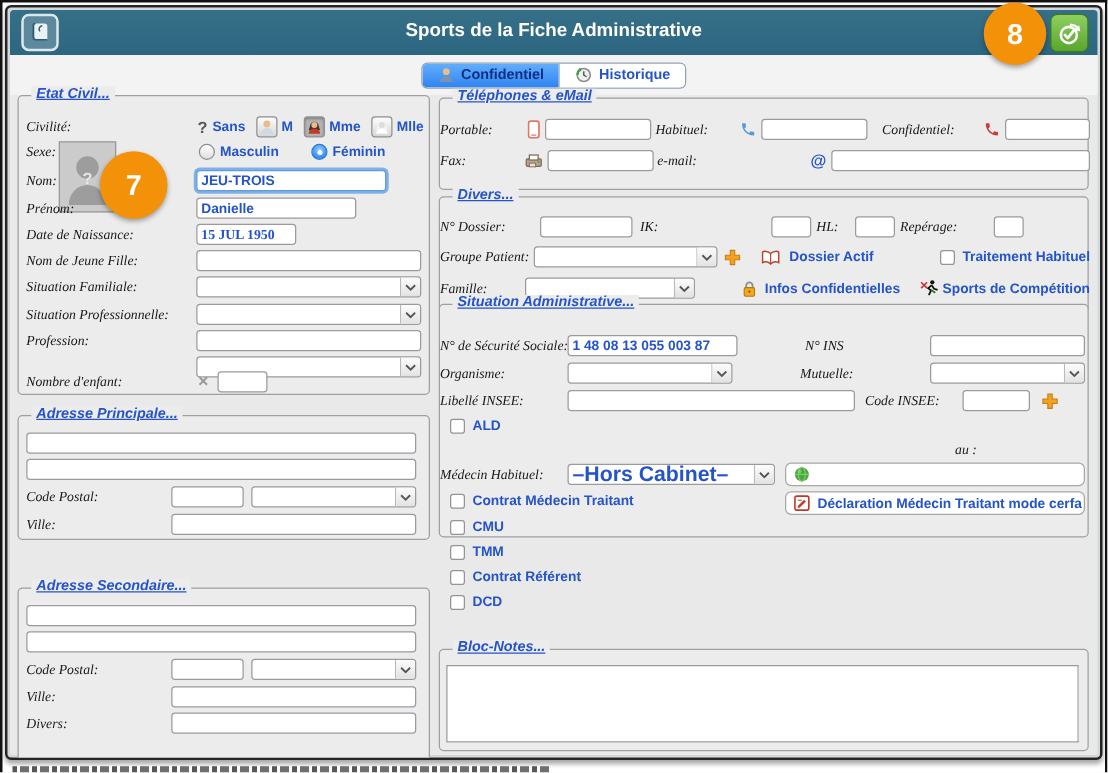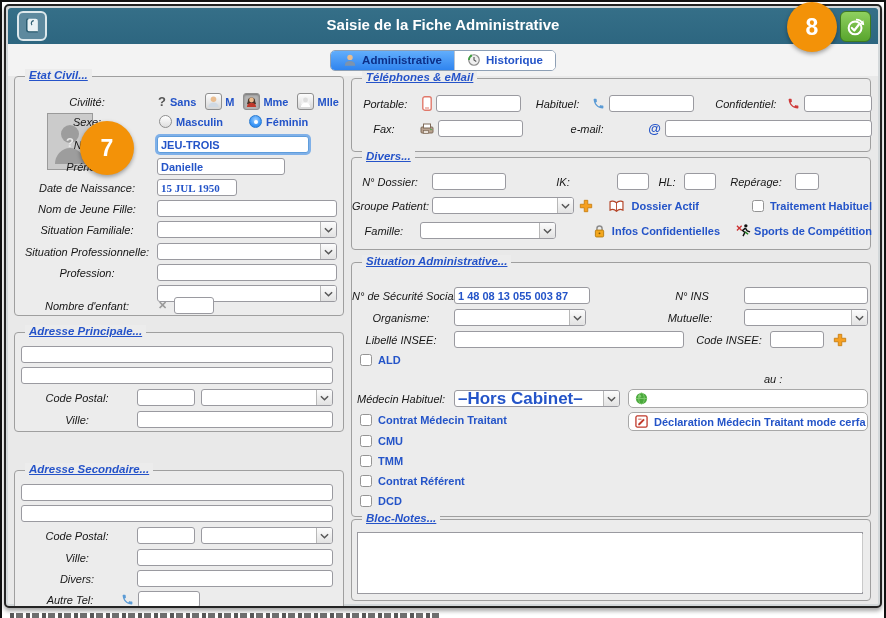--- a/index.html
+++ b/index.html
@@ -32,21 +32,21 @@
   .tab:last-child { border-right:none; }
   .tab.active { background:linear-gradient(#62aefc,#2f84ef); color:#0c2f88; }
   .tab-ic { display:flex; align-items:center; }
 
   
   .panel { position:absolute; border:1px solid #9f9f9f; border-radius:4px; background:#ececec; }
   .panel-title { position:absolute; top:-8px; left:10px; background:#ececec; padding:0 4px;
     color:#2553c9; font-size:11.5px; font-weight:bold; font-style:italic; text-decoration:underline; cursor:pointer; }
 
   .row { position:absolute; display:flex; align-items:center; }
-  .lab { font-size:11px; font-style:italic; color:#161616; text-align:center; white-space:nowrap; }
+  .lab { font-size:11px; font-style:italic; color:#161616; text-align:left; white-space:nowrap;font-family:Liberation Serif, serif; }
   .blab { font-size:11px; font-weight:bold; color:#2454c8; white-space:nowrap; }
 
   .tf { height:17px; background:#fff; border:1px solid #9a9aa0; border-radius:3px;
     font-family:"Liberation Sans", sans-serif; font-size:11px; font-weight:bold; color:#2454c8; padding:0 3px; }
   .tf.focused { border:1px solid #5f9ddc; box-shadow:0 0 0 2px #7fb0e8; }
 
   .dd { height:17px; background:#fff; border:1px solid #9a9aa0; border-radius:3px;
     display:flex; align-items:center; cursor:pointer; }
   .dd .dd-val { flex:1; font-size:17px; font-weight:bold; color:#2454c8; padding:0 3px; white-space:nowrap; overflow:hidden; }
   .dd .dd-arrow { width:16px; align-self:stretch; display:flex; align-items:center; justify-content:center;
@@ -93,41 +93,41 @@
   <div class="window">
 
     <div class="titlebar">
       <div class="tb-icon">
         <svg width="18" height="18" viewBox="0 0 20 20">
           <path d="M6 2 h8 a2.5 2.5 0 0 1 2.5 2.5 V16.5 H7.5 a2.5 2.5 0 0 1 -2.5 -2.5 V3 z" fill="#eaf2f5"></path>
           <path d="M6 2 a2 2 0 0 0 -2 2 v10 a2.5 2.5 0 0 0 2.5 2.5 h10" fill="none" stroke="#2c5d72" stroke-width="1.4"></path>
           <path d="M12 4 a3 3 0 0 0 -2 5" fill="none" stroke="#2c5d72" stroke-width="1.3"></path>
         </svg>
       </div>
-      <div class="tb-title">Saisie de la Fiche Administrative</div>
+      <div class="tb-title">Sports de la Fiche Administrative</div>
       <button class="validate-btn">
         <svg width="22" height="22" viewBox="0 0 24 24">
           <circle cx="11" cy="13" r="7" fill="none" stroke="#fff" stroke-width="2.2"></circle>
           <path d="M7.5 13 l2.6 2.8 L15 9.5" fill="none" stroke="#fff" stroke-width="2.4" stroke-linecap="round" stroke-linejoin="round"></path>
           <path d="M12 4 a9 9 0 0 1 8 5" fill="none" stroke="#fff" stroke-width="2"></path>
           <path d="M20 4.5 l1 5.5 -5.2 -1.6 z" fill="#fff"></path>
         </svg>
       </button>
     </div>
 
     <div class="tabs-strip">
       <div class="tabs">
         <div class="tab active">
           <span class="tab-ic">
             <svg width="14" height="14" viewBox="0 0 16 16">
                 <circle cx="8" cy="5" r="3.1" fill="#e9bc8e"></circle>
                 <path d="M2 14.5 a6 5.4 0 0 1 12 0 z" fill="#7d93ad"></path>
               </svg>
           </span>
-          <span>Administrative</span>
+          <span>Confidentiel</span>
         </div>
         <div class="tab">
           <span class="tab-ic">
             <svg width="14" height="14" viewBox="0 0 16 16">
                 <circle cx="8" cy="8" r="6" fill="#efefef" stroke="#8b8b8b" stroke-width="1.4"></circle>
                 <path d="M8 4.5 V8 l2.6 1.6" fill="none" stroke="#555" stroke-width="1.3"></path>
                 <path d="M2.2 8 a6 6 0 0 1 3-5.2" fill="none" stroke="#3f9e3f" stroke-width="2"></path>
                 <path d="M4.6 1.2 l1.4 2.6 -3 .4 z" fill="#3f9e3f"></path>
               </svg>
           </span>
@@ -293,29 +293,20 @@
           </span>
       </div>
       <div class="row" style="left:6px; top:78px;">
         <span class="lab" style="width:112px;">Ville:</span>
         <input class="tf" style="margin-left: 4px; width: 196px;">
       </div>
       <div class="row" style="left:6px; top:99px;">
         <span class="lab" style="width:112px;">Divers:</span>
         <input class="tf" style="margin-left: 4px; width: 196px;">
       </div>
-      <div class="row" style="left:6px; top:120px;">
-        <span class="lab" style="width:98px;">Autre Tel:</span>
-        <span style="margin-left:2px;">
-            <svg width="13" height="13" viewBox="0 0 24 24">
-              <path d="M6.6 10.8c1.4 2.8 3.8 5.1 6.6 6.6l2.2-2.2c.3-.3.7-.4 1-.2 1.1.4 2.3.6 3.6.6.6 0 1 .4 1 1V20c0 .6-.4 1-1 1C10.6 21 3 13.4 3 4c0-.6.4-1 1-1h3.5c.6 0 1 .4 1 1 0 1.2.2 2.4.6 3.6.1.3 0 .7-.2 1l-2.3 2.2z" fill="#5b9bd5"></path>
-            </svg>
-          </span>
-        <input class="tf" style="margin-left: 4px; width: 62px;">
-      </div>
     </div>
 
     <div class="panel" style="left:345px; top:72px; width:520px; height:74px;">
       <span class="panel-title">Téléphones &amp; eMail</span>
       <div class="row" style="left:0; top:16px; width:520px;">
         <span class="lab" style="width:76px;">Portable:</span>
         <span style="margin-left:4px;">
             <svg width="10" height="15" viewBox="0 0 10 15">
               <rect x="0.8" y="0.8" width="8.4" height="13.4" rx="2" fill="#fff" stroke="#e0786a" stroke-width="1.4"></rect>
               <line x1="3" y1="12" x2="7" y2="12" stroke="#e0786a"></line>
@@ -416,21 +407,21 @@
               <circle cx="10.5" cy="3" r="1.8" fill="#111"></circle>
               <path d="M10 5.5 l-3 2.5 2.5 2 -2 4" fill="none" stroke="#111" stroke-width="1.5"></path>
               <path d="M10 5.5 l2 3 3 1" fill="none" stroke="#111" stroke-width="1.5"></path>
               <path d="M9.5 9.5 l3.5 2.5" stroke="#1a7a1a" stroke-width="1.5"></path>
             </svg>
           </span>
         <span class="blab" style="margin-left:3px;">Sports de Compétition</span>
       </div>
     </div>
 
-    <div class="panel" style="left:345px; top:256px; width:520px; height:255px;padding-left:28px;">
+    <div class="panel" style="left:345px; top:237px; width:520px; height:187px;padding-left:28px;">
       <span class="panel-title">Situation Administrative...</span>
       <div class="row" style="left:0; top:24px; width:520px;">
         <span class="lab" style="width:98px;">N° de Sécurité Sociale:</span>
         <input class="tf" style="margin-left: 4px; width: 136px;" value="1 48 08 13 055 003 87">
         <span class="lab" style="width:96px; margin-left:54px;">N° INS</span>
         <input class="tf" style="margin-left: 4px; width: 124px;">
       </div>
       <div class="row" style="left:0; top:46px; width:520px;">
         <span class="lab" style="width:98px;">Organisme:</span>
         <span class="dd" style="margin-left:4px; width:132px;">

